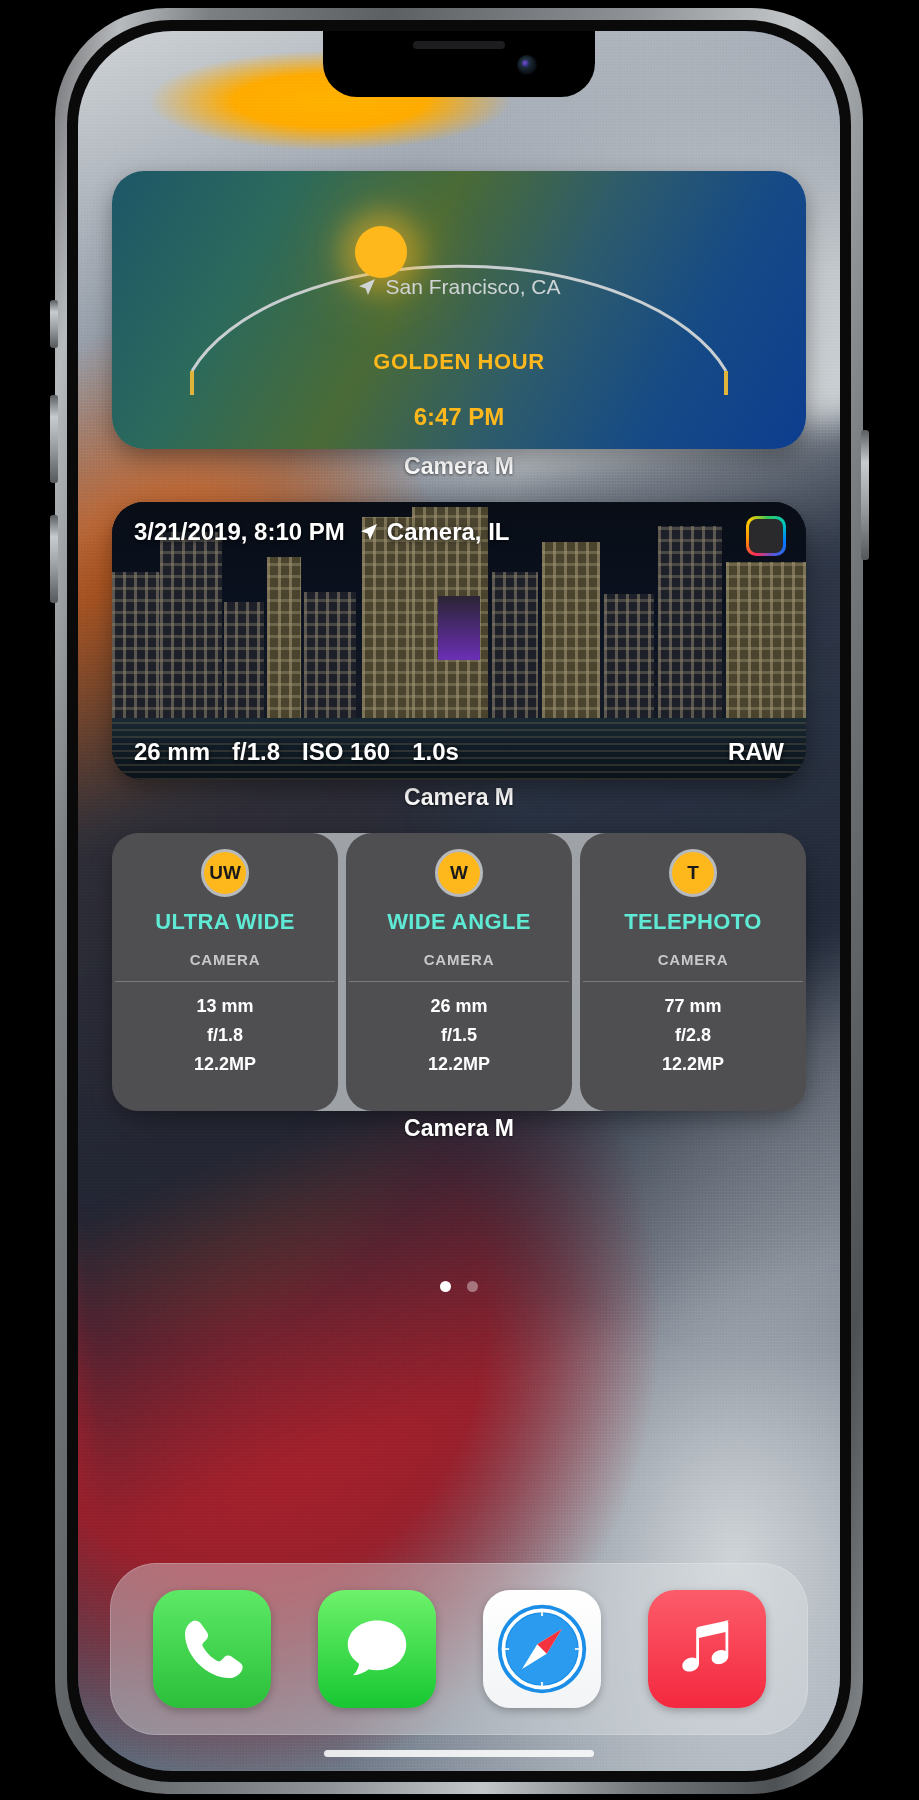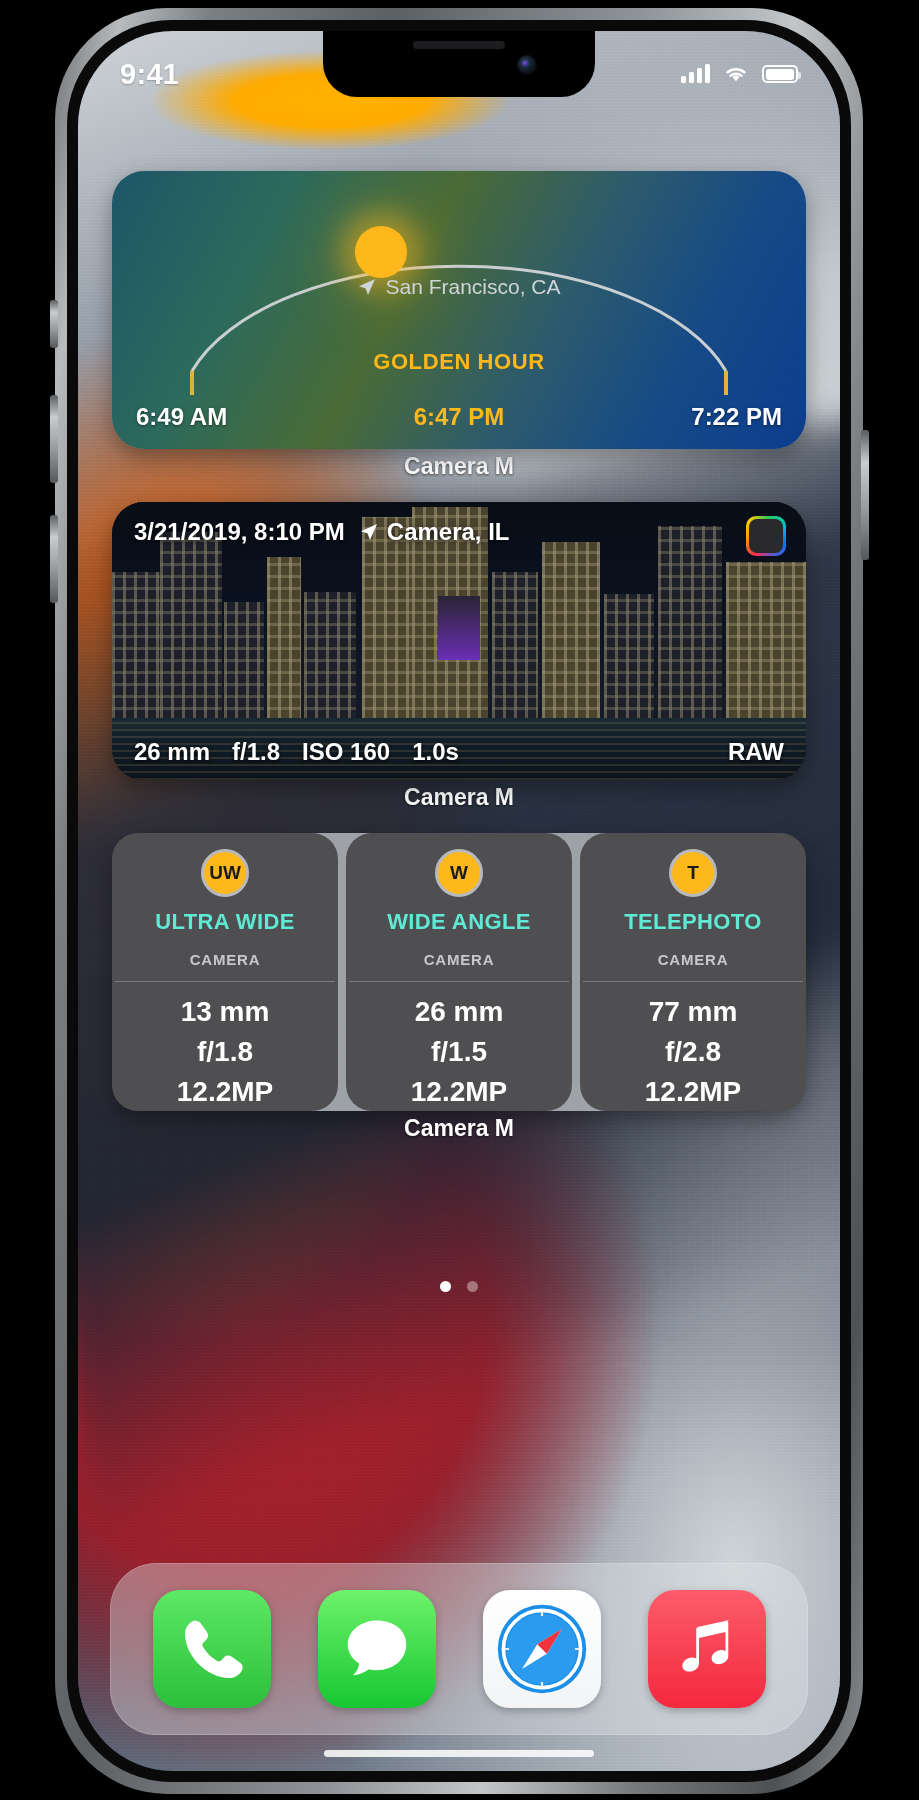--- a/index.html
+++ b/index.html
@@ -166,21 +166,21 @@
   .spec-badge { width:48px; height:48px; border-radius:50%; background:#ffb81c;
     border:3px solid #b7babd; display:flex; align-items:center; justify-content:center;
     color:#1a1a1a; font-weight:700; font-size:19px; }
   .spec-title { color:#5eead4; font-size:22px; font-weight:700; letter-spacing:.4px;
     margin-top:12px; text-align:center; }
   .spec-sub { color:#c6c8ca; font-size:15px; font-weight:600; letter-spacing:.8px;
     margin-top:16px; }
   .spec-rule { width:calc(100% - 6px); height:1px; background:rgba(255,255,255,.25); margin:13px 0 0; }
   .spec-vals { display:flex; flex-direction:column; gap:8px; align-items:center;
     margin-top:14px; }
-  .spec-v { color:#fff; font-size:28px; font-weight:700; }
+  .spec-v { color:#fff; font-size:18px; font-weight:700; }
 
   
   .dots { position:absolute; left:0; right:0; top:1250px; display:flex;
     justify-content:center; gap:16px; z-index:25; }
   .dot { width:11px; height:11px; border-radius:50%; background:rgba(255,255,255,.38); }
   .dot.active { background:#fff; }
 
   
   .dock { position:absolute; left:32px; right:32px; bottom:36px; height:172px;
     border-radius:46px; background: rgba(226,229,232,.40);
@@ -216,39 +216,20 @@
       <div class="wp-l1"></div>
       <div class="wp-swoosh"></div>
       <div class="wp-grain"></div>
     </div>
 
     <div class="notch">
       <div class="notch-speaker"></div>
       <div class="notch-cam"></div>
     </div>
 
-    <div class="statusbar">
-      <div class="sb-time">9:41</div>
-      <div class="sb-right">
-        <span class="sig">
-            <i></i>
-            <i></i>
-            <i></i>
-            <i></i>
-          </span>
-        <svg width="28" height="20" viewBox="0 0 28 20">
-          <path d="M14 17.2 L10.6 12.9 A5.6 5.6 0 0 1 17.4 12.9 Z" fill="#fff"></path>
-          <path d="M5.6 8.2 A13.2 13.2 0 0 1 22.4 8.2" stroke="#fff" stroke-width="2.6" fill="none" stroke-linecap="round"></path>
-          <path d="M8.6 11.6 A9 9 0 0 1 19.4 11.6" stroke="#fff" stroke-width="2.6" fill="none" stroke-linecap="round"></path>
-        </svg>
-        <span class="batt">
-            <i></i>
-          </span>
-      </div>
-    </div>
 
     <div class="widgets">
 
       <div class="widget-wrap">
         <div class="w-golden">
           <svg class="gh-arc" viewBox="0 0 694 278" preserveAspectRatio="none">
             <path d="M80 200 A 280 150 0 0 1 614 200" stroke="#c9ced1" stroke-width="3" fill="none"></path>
             <path d="M80 200 L80 224" stroke="#e0b43a" stroke-width="4" fill="none"></path>
             <path d="M614 200 L614 224" stroke="#e0b43a" stroke-width="4" fill="none"></path>
           </svg>
@@ -256,25 +237,20 @@
 
           <div class="gh-loc">
             <svg width="20" height="20" viewBox="0 0 20 20">
               <path d="M18 2 L2 9.2 L8.6 11.4 L11 18 Z" fill="#cfd4d6"></path>
             </svg>
             <span>San Francisco, CA</span>
           </div>
 
           <div class="gh-hour">GOLDEN HOUR</div>
 
-          <div class="gh-times">
-            <span class="gh-t">6:49 AM</span>
-            <span class="gh-t spacer">.</span>
-            <span class="gh-t">7:22 PM</span>
-          </div>
           <div class="gh-mid-abs">6:47 PM</div>
         </div>
         <div class="widget-label">Camera M</div>
       </div>
 
       <div class="widget-wrap">
         <div class="w-photo">
           <div class="photo-sky"></div>
 
           <div class="bldg" style="left:0;width:48px;height:150px;"></div>

